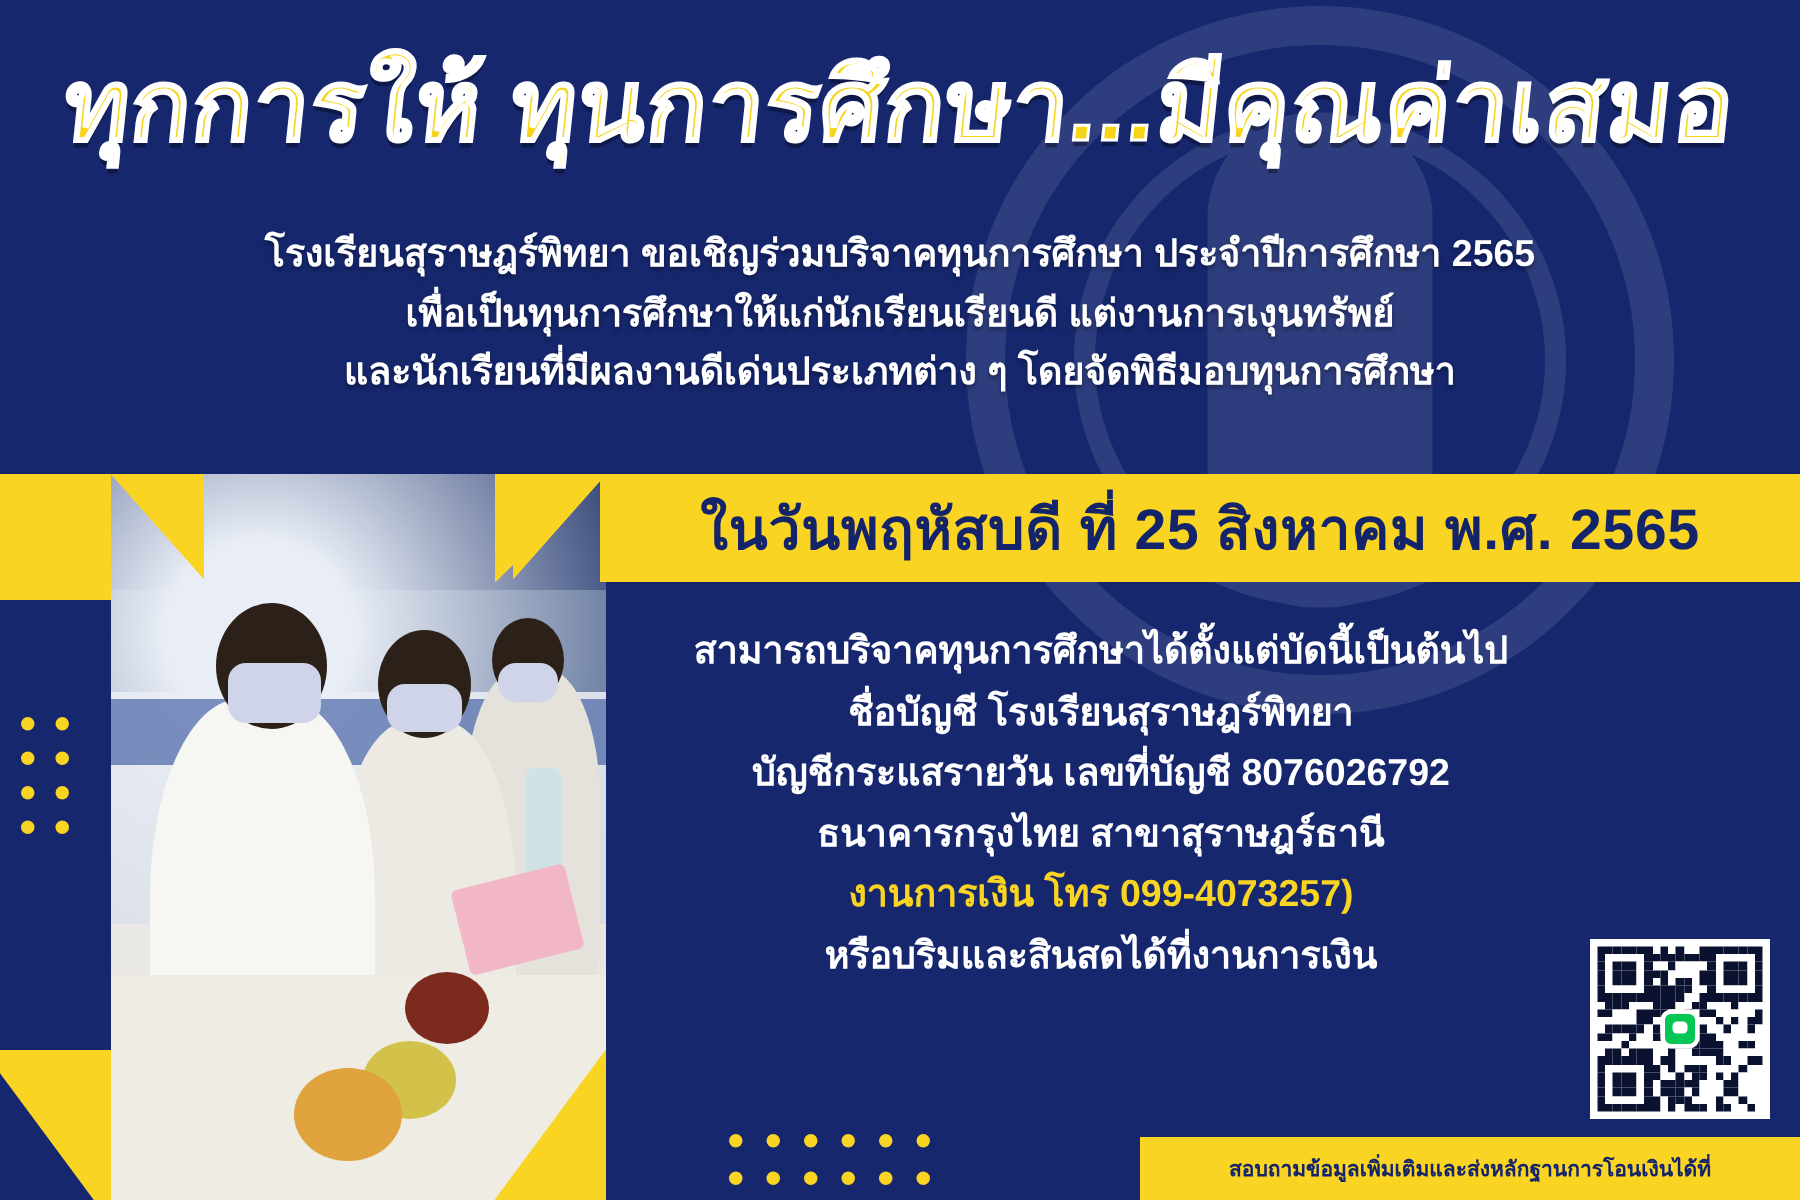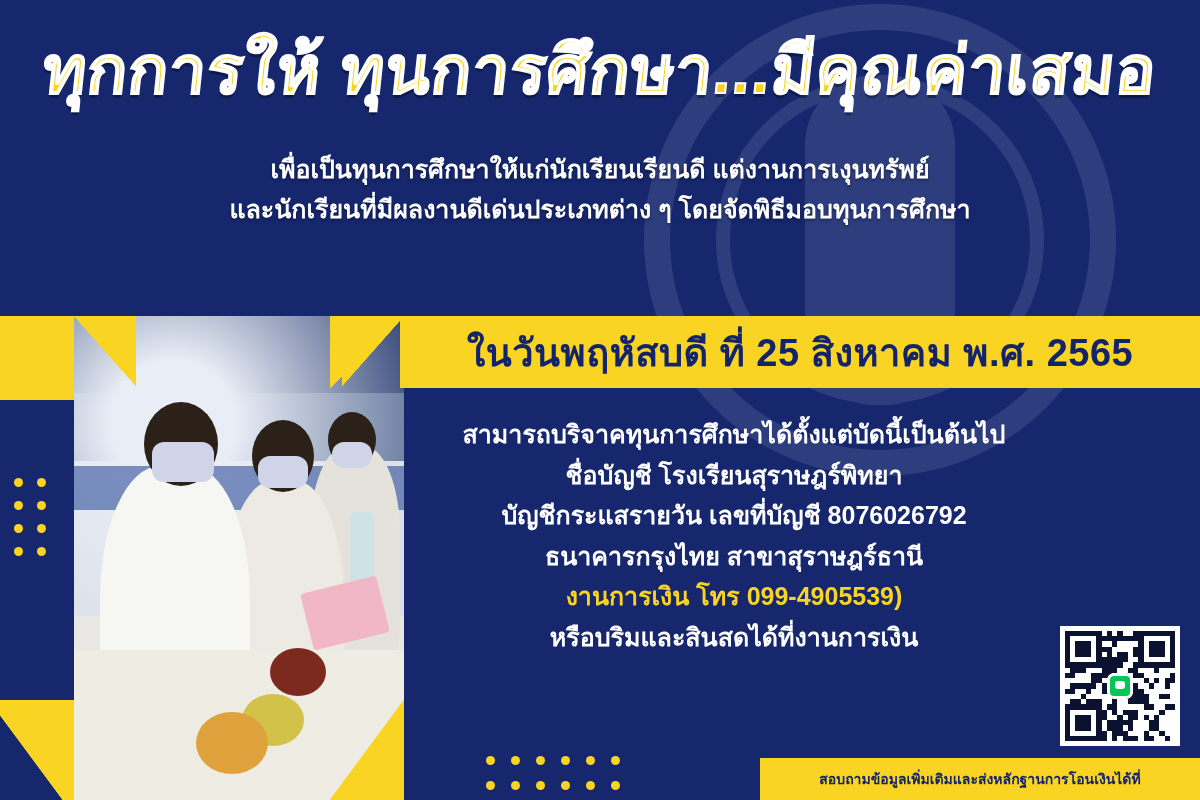--- a/index.html
+++ b/index.html
@@ -176,20 +176,21 @@
     <div class="wm-circle"></div>
     <div class="wm-inner"></div>
     <div class="wm-bar"></div>
   </div>
 
   <div class="headline">
     <span class="line">ทุกการให้ ทุนการศึกษา...มีคุณค่าเสมอ</span>
   </div>
 
   <div class="subhead">
+    <div>โรงเรียนสุราษฎร์พิทยา ขอเชิญร่วมบริจาคทุนการศึกษา ประจำปีการศึกษา 2565</div>
     <div>เพื่อเป็นทุนการศึกษาให้แก่นักเรียนเรียนดี แต่งานการเงุนทรัพย์</div>
     <div>และนักเรียนที่มีผลงานดีเด่นประเภทต่าง ๆ โดยจัดพิธีมอบทุนการศึกษา</div>
   </div>
 
   <div class="yl-left-top"></div>
   <div class="yl-tri-top"></div>
   <div class="yl-tri-right"></div>
   <div class="notch"></div>
   <div class="yl-left-bottom"></div>
   <div class="yl-tri-bottomright"></div>
@@ -242,21 +243,21 @@
 
   <div class="date-band">
     <span>ในวันพฤหัสบดี ที่ 25 สิงหาคม พ.ศ. 2565</span>
   </div>
 
   <div class="body-text">
     <div>สามารถบริจาคทุนการศึกษาได้ตั้งแต่บัดนี้เป็นต้นไป</div>
     <div>ชื่อบัญชี โรงเรียนสุราษฎร์พิทยา</div>
     <div>บัญชีกระแสรายวัน เลขที่บัญชี 8076026792</div>
     <div>ธนาคารกรุงไทย สาขาสุราษฎร์ธานี</div>
-    <div class="hl">งานการเงิน โทร 099-4905539)</div>
+    <div class="hl">งานการเงิน โทร 099-4073257)</div>
     <div>หรือบริมและสินสดได้ที่งานการเงิน</div>
   </div>
 
   <div class="qr-box">
     <div class="qr-grid" id="qrGrid">
         <i></i>
         <i></i>
         <i></i>
         <i></i>
         <i></i>

